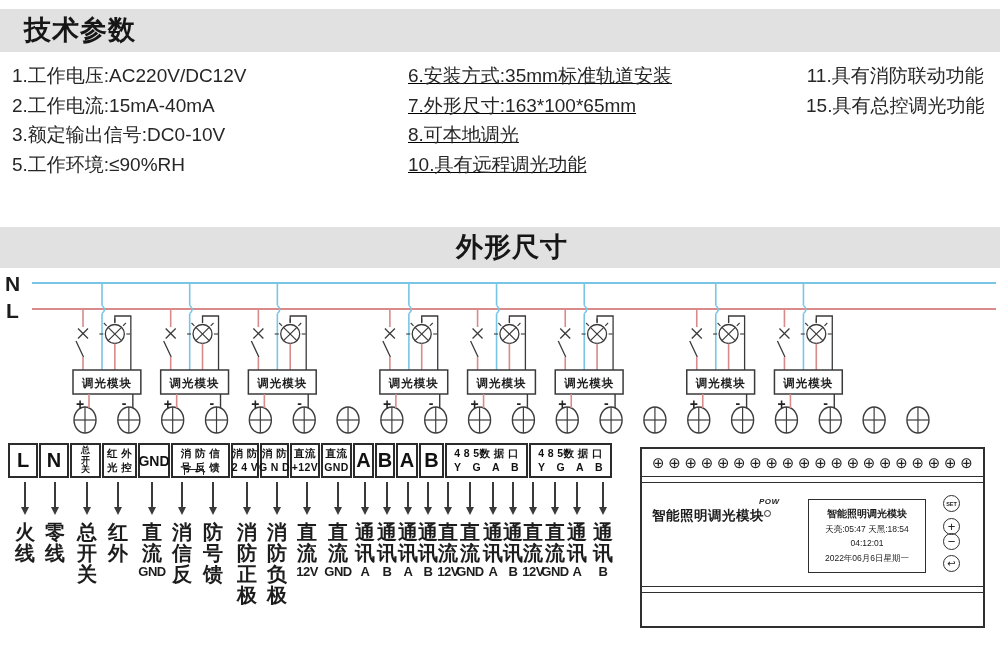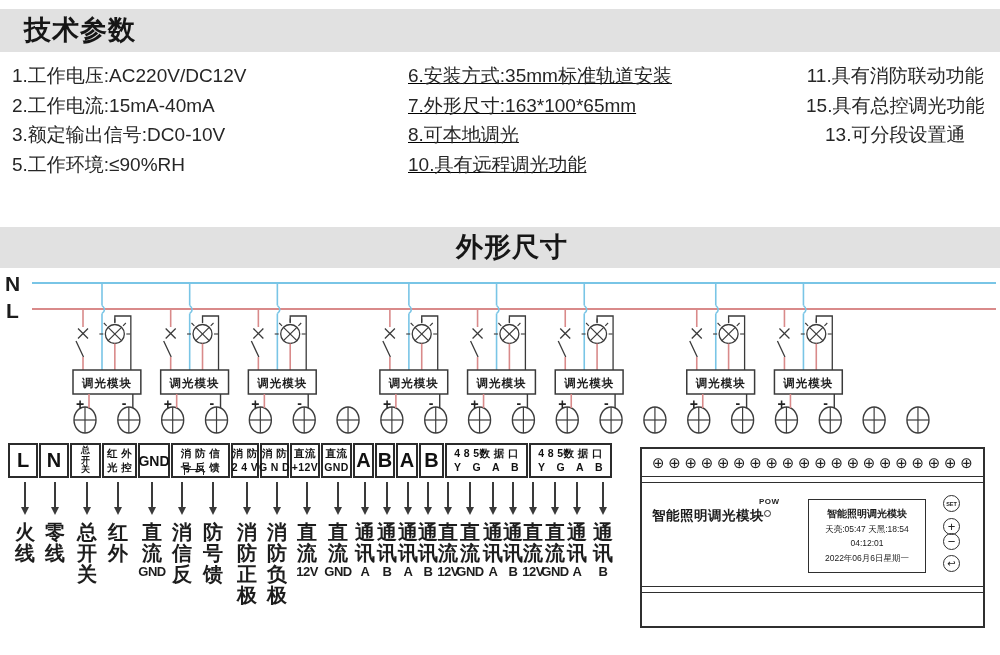--- a/index.html
+++ b/index.html
@@ -31,21 +31,21 @@
           line-height:21px;color:#1d1d1d;white-space:pre-line;}
   .tsub{font-size:13px;font-weight:700;line-height:15px;letter-spacing:-0.5px;white-space:nowrap;}
   #panel{position:absolute;left:640px;top:447px;width:345px;height:181px;border:2px solid #2f2f2f;
          box-sizing:border-box;background:#fff;}
   #screws{height:27px;border-bottom:1.5px solid #2f2f2f;display:flex;justify-content:space-between;
           align-items:center;padding:0 10px;}
   #screws span{font-size:15px;color:#222;line-height:1;}
   .divgap{height:5px;border-bottom:1.5px solid #2f2f2f;}
   #pmain{position:relative;height:103px;border-bottom:1.5px solid #2f2f2f;}
   #ptitle{position:absolute;left:10px;top:24px;font-size:13.5px;font-weight:700;letter-spacing:0.5px;color:#1a1a1a;}
-  #pow{position:absolute;left:117px;top:14px;font-size:8px;font-weight:600;color:#222;letter-spacing:0.5px;}
+  #pow{position:absolute;left:117px;top:14px;font-size:8px;font-weight:600;color:#222;letter-spacing:0.5px;font-style:italic;}
   #powdot{position:absolute;left:122px;top:27px;width:5px;height:5px;border:1.2px solid #333;border-radius:50%;}
   #lcd{position:absolute;left:166px;top:16px;width:116px;height:72px;border:1.5px solid #2f2f2f;
        display:flex;flex-direction:column;justify-content:center;text-align:center;color:#1a1a1a;}
   #lcd .l{font-size:8.5px;line-height:14.5px;}
   #lcd .l.t{font-size:10px;font-weight:700;}
   .pbtn{position:absolute;left:301px;width:17px;height:17px;border:1.4px solid #2f2f2f;border-radius:50%;
         box-sizing:border-box;display:flex;align-items:center;justify-content:center;color:#222;}
   #btn-set{top:12px;font-size:5.5px;font-weight:700;}
   #btn-plus{top:35px;font-size:13px;}
   #btn-minus{top:50px;font-size:13px;}
@@ -66,21 +66,20 @@
     </div>
   <div class="speccol" id="col2">
       <div class="spec-line">6.安装方式:35mm标准轨道安装</div>
       <div class="spec-line">7.外形尺寸:163*100*65mm</div>
       <div class="spec-line">8.可本地调光</div>
       <div class="spec-line">10.具有远程调光功能</div>
     </div>
   <div class="speccol" id="col3">
       <div class="spec-line">11.具有消防联动功能</div>
       <div class="spec-line">15.具有总控调光功能</div>
-      <div class="spec-line">13.可分段设置通</div>
     </div>
 
   <div class="hbar" id="hbar2">
     <div class="ht">外形尺寸</div>
   </div>
 
   <div id="diagram"><svg width="1000" height="173" viewBox="0 0 1000 173">
         <text x="5" y="21" font-size="21" font-weight="bold" fill="#1c1c1c">N</text>
         <text x="6" y="48" font-size="21" font-weight="bold" fill="#1c1c1c">L</text>
         <line x1="32" y1="13" x2="996" y2="13" stroke="#79c5e6" stroke-width="2"></line>

